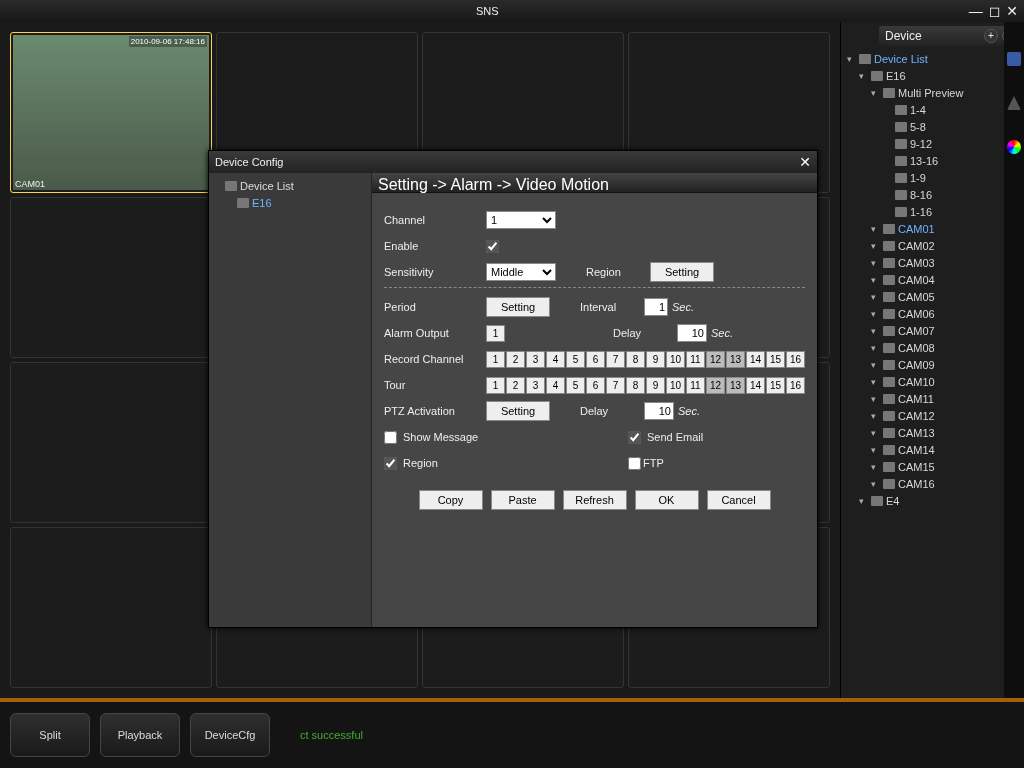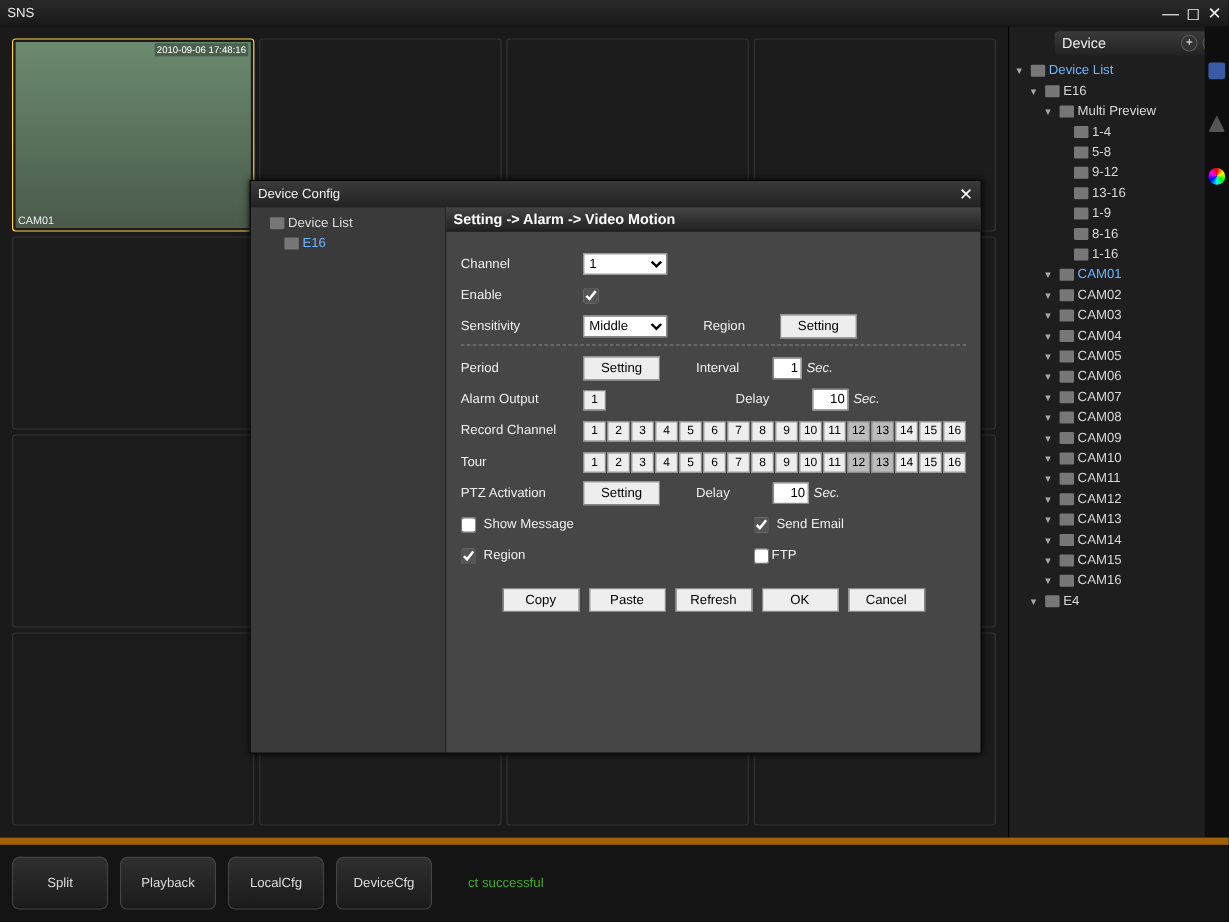--- a/index.html
+++ b/index.html
@@ -1,19 +1,19 @@
 <!DOCTYPE html>
 <html><head>
 <meta charset="utf-8">
 <style>
   * { box-sizing: border-box; margin: 0; padding: 0; font-family: Tahoma, Arial, sans-serif; }
   body { width: 1024px; height: 768px; background: #000; overflow: hidden; position: relative; }
 
   
-  .titlebar { height: 22px; background: linear-gradient(#2a2a2a,#181818); display: flex; align-items: center; padding: 0 6px; }
+  .titlebar { height: 22px; background: linear-gradient(#2a2a2a,#181818); display: flex; align-items: center; padding: 0 6px; text-align: center; }
   .titlebar .title { color: #eee; font-size: 11px; flex: 1; }
   .win-btns { display: flex; gap: 6px; }
   .win-btn { color: #eee; font-size: 14px; cursor: pointer; }
 
   .main-area { position: absolute; top: 22px; left: 0; right: 0; bottom: 70px; display: flex; background:#111; }
 
   
   .video-grid { flex: 1; padding: 10px; display: grid; grid-template-columns: repeat(4, 1fr); grid-template-rows: repeat(4, 1fr); gap: 4px; background: #1a1a1a; }
   .video-cell { background: #1c1c1c; border: 1px solid #333; border-radius: 3px; position: relative; }
   .video-cell.active { border: 1px solid #ffd24a; }
@@ -33,34 +33,34 @@
   .tree-node.sel { color:#6fb4ff; }
   .ind1{padding-left:12px}.ind2{padding-left:24px}.ind3{padding-left:36px}
 
   
   .dock { position:absolute; top:22px; right:0; width:20px; height:calc(100% - 92px); background:#0e0e0e; display:flex; flex-direction:column; align-items:center; gap:30px; padding-top:30px;}
   .dock-ico{ width:14px; height:14px; background:#3a5aa5; border-radius:2px;}
   .dock-ico.joy{background:#555; clip-path: polygon(50% 0,100% 100%,0 100%);}
   .dock-ico.pal{background: conic-gradient(red,yellow,lime,cyan,blue,magenta,red); border-radius:50%;}
 
   
-  .bottom { position:absolute; left:0; right:0; bottom:0; height:70px; background:#141414; border-top:6px solid #a16207; display:flex; align-items:center; padding:0 10px; gap:10px;}
+  .bottom { position:absolute; left:0; right:0; bottom:0; height:70px; background:#141414; border-top:4px solid #a16207; display:flex; align-items:center; padding:0 10px; gap:10px;}
   .bbtn { width:80px; height:44px; background:linear-gradient(#2f2f2f,#1a1a1a); border:1px solid #444; border-radius:6px; color:#ddd; font-size:11px; display:flex; align-items:center; justify-content:center; cursor:pointer;}
   .status { color:#3fae2a; font-size:11px; margin-left:20px; }
 
   
   .dialog { position:absolute; left:208px; top:150px; width:610px; height:478px; background:#313131; border:1px solid #000; box-shadow:0 0 6px #000; }
   .dlg-title { height:22px; background:linear-gradient(#3a3a3a,#222); color:#eee; font-size:11px; display:flex; align-items:center; padding:0 6px;}
   .dlg-title .sp{flex:1}
   .dlg-close{ color:#fff; font-size:14px; cursor:pointer;}
   .dlg-body { display:flex; height:calc(100% - 22px); }
   .dlg-tree { width:163px; background:#3a3a3a; border-right:1px solid #222; padding:4px; font-size:11px; color:#ddd;}
   .dlg-tree .tree-node.sel{color:#6fb4ff}
   .dlg-main { flex:1; background:#464646; display:flex; flex-direction:column;}
-  .dlg-head{ height:20px; background:linear-gradient(#444,#222); color:#fff; font-size:12px; font-weight:bold; padding:3px 6px; border-bottom:1px solid #111;}
+  .dlg-head{ height:20px; background:linear-gradient(#444,#222); color:#fff; font-size:16px; font-weight:normal; padding:3px 6px; border-bottom:1px solid #111;}
   .form { flex:1; padding:14px 12px 0 12px; color:#eee; font-size:11px;}
   .row { display:flex; align-items:center; height:26px; }
   .lbl { width:102px;}
   .lbl3 { width:64px; margin-left:30px;}
   .sec { margin-left:4px;font-style:italic; }
   select,.txt { height:18px; font-size:11px; background:#fff; color:#000; border:1px solid #888;}
   select{width:70px}
   .txt{width:30px; text-align:right; padding-right:2px;}
   .txt.sm{width:24px;}
   .btn { height:20px; min-width:64px; background:#eee; color:#000; border:1px solid #888; font-size:11px; padding:0 8px; cursor:pointer;}
@@ -256,21 +256,20 @@
 
 <div class="dock">
   <span class="dock-ico"></span>
   <span class="dock-ico joy"></span>
   <span class="dock-ico pal"></span>
 </div>
 
 <div class="bottom">
   <div class="bbtn">Split</div>
   <div class="bbtn">Playback</div>
-  <div class="bbtn">LocalCfg</div>
   <div class="bbtn">DeviceCfg</div>
   <span class="status">ct successful</span>
 </div>
 
 <div class="dialog">
   <div class="dlg-title">
     <span>Device Config</span>
     <span class="sp"></span>
     <span class="dlg-close">✕</span>
   </div>

